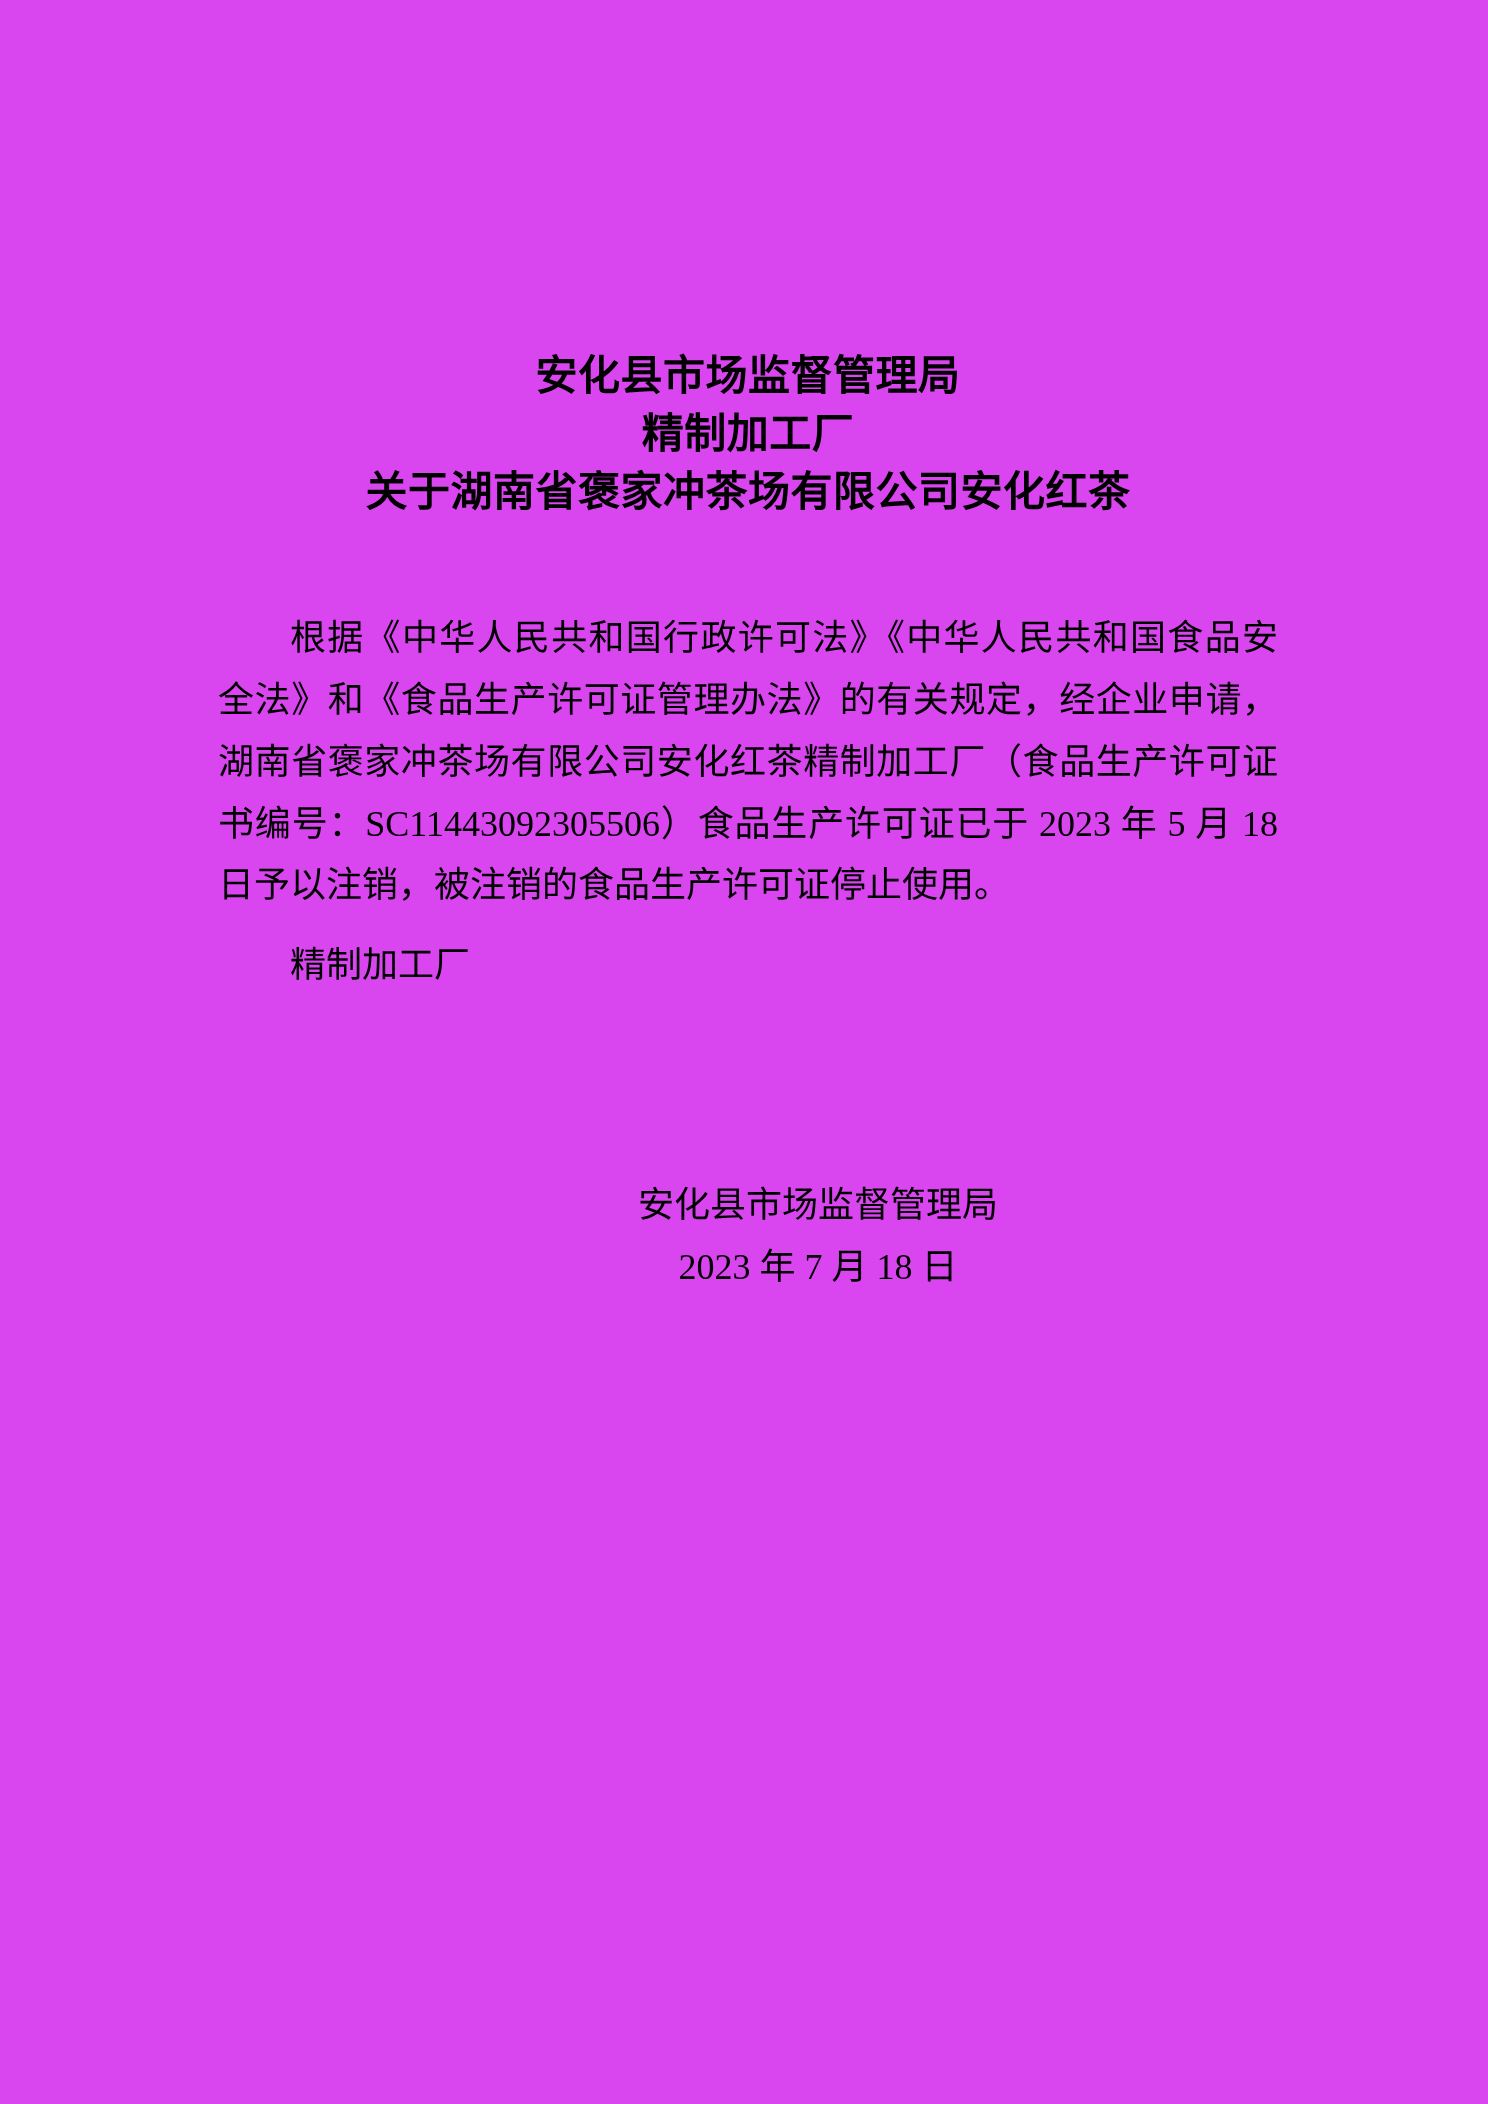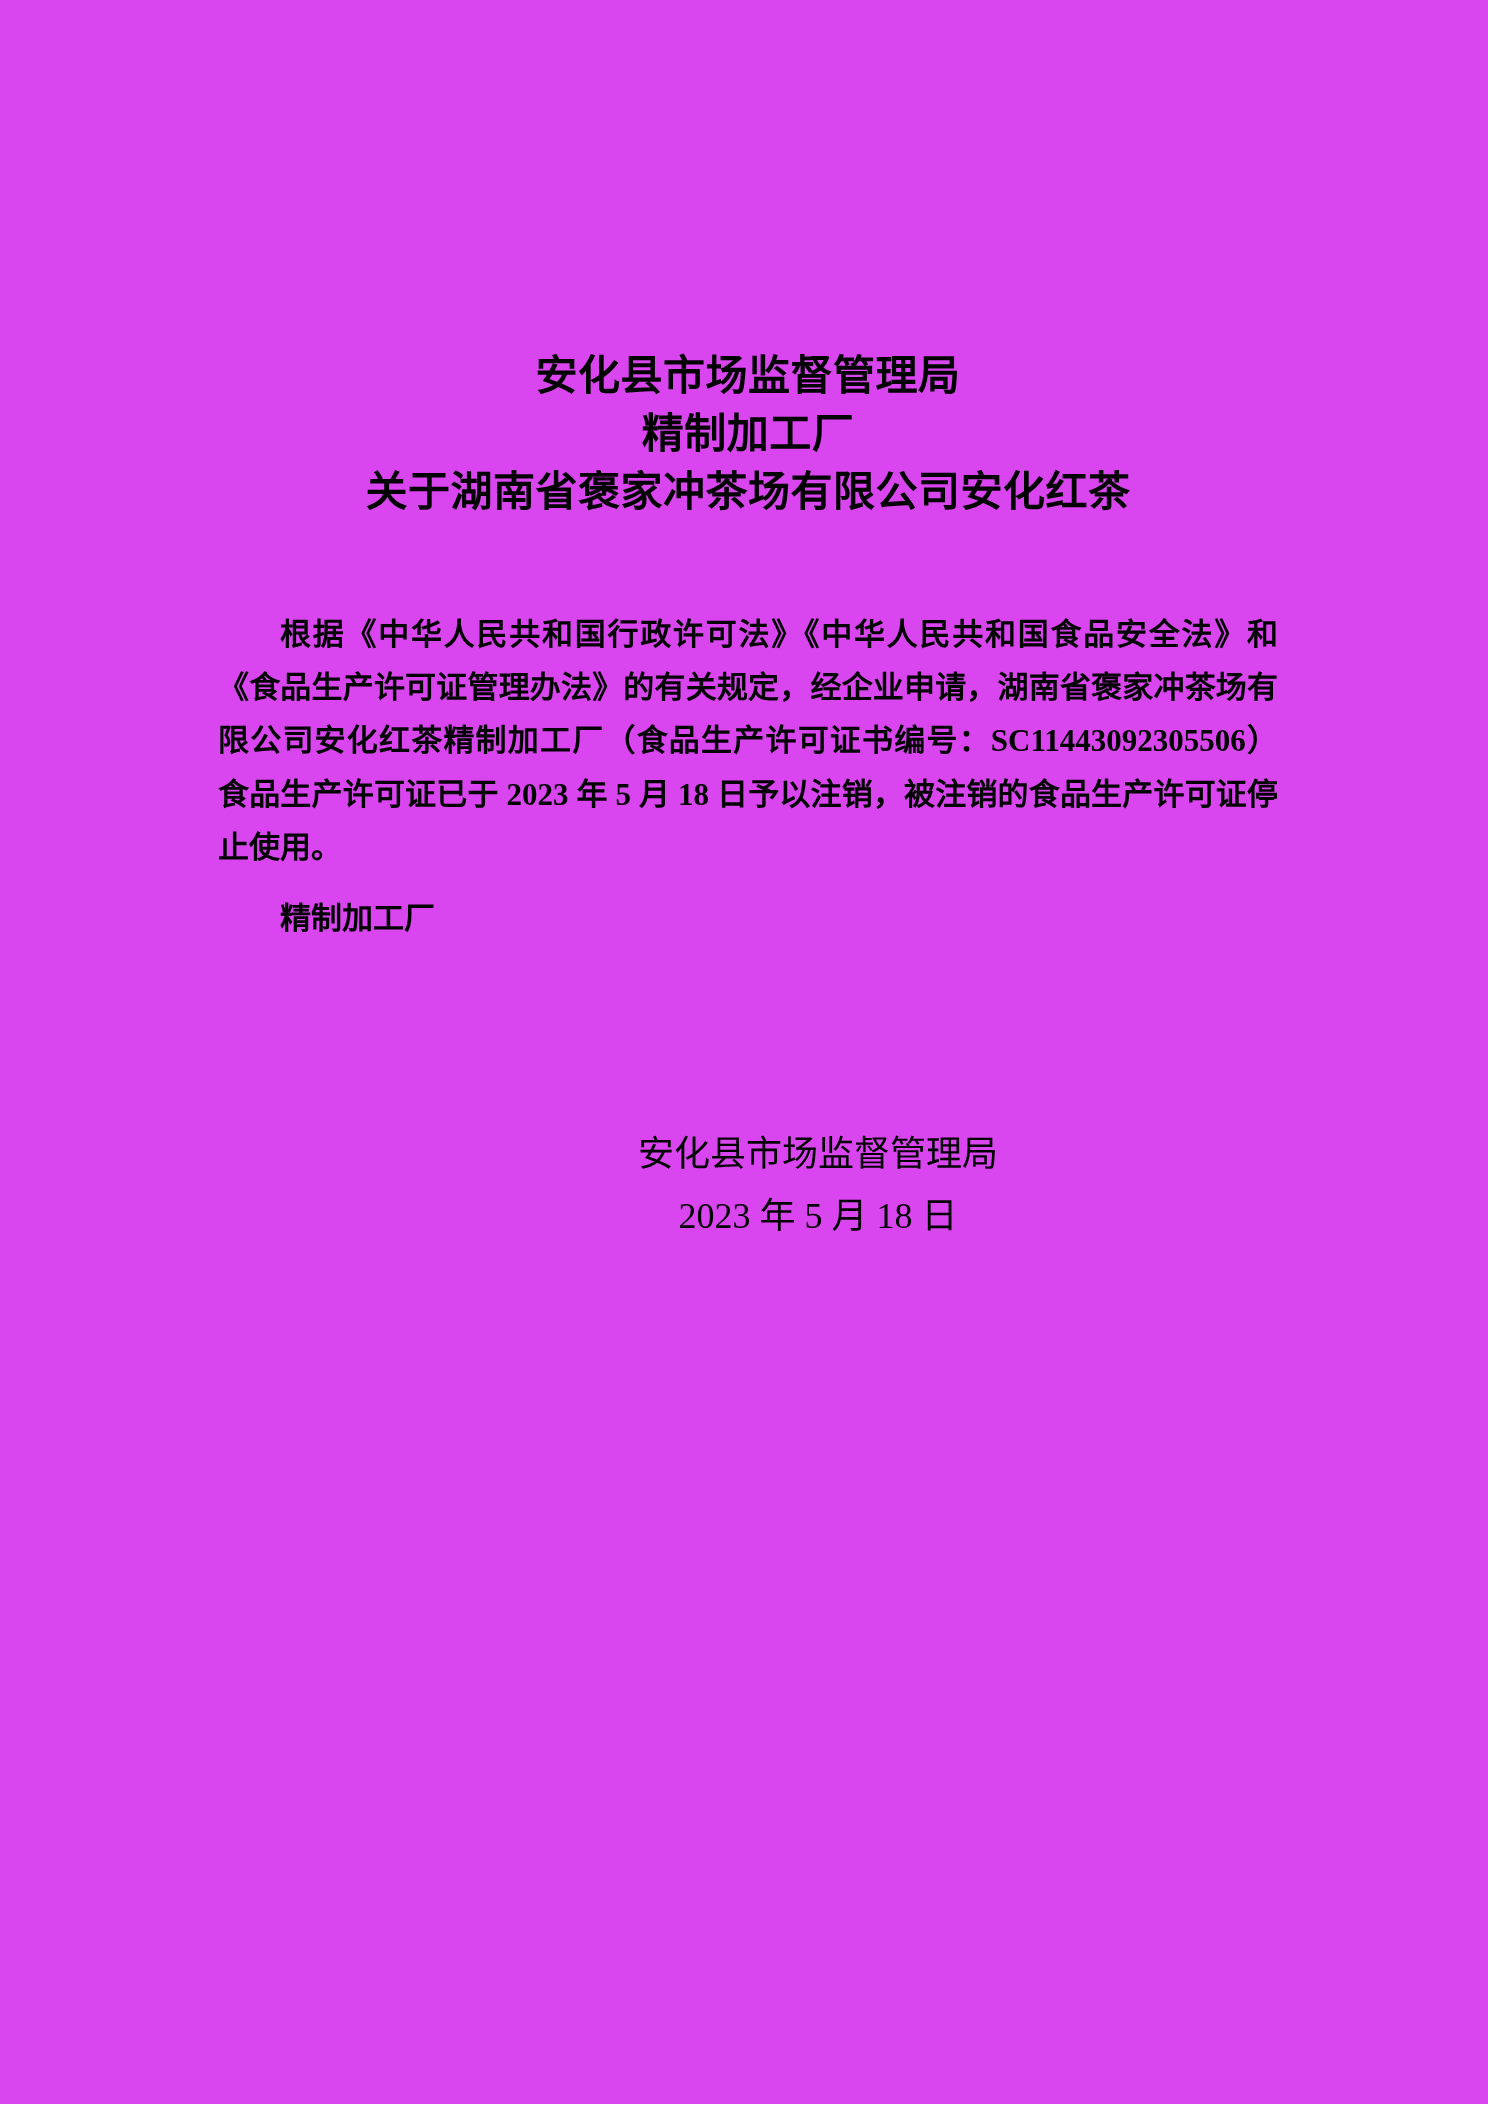--- a/index.html
+++ b/index.html
@@ -37,25 +37,24 @@
     font-size: 42px;
     line-height: 1.38;
     letter-spacing: 0.5px;
   }
   .title-line {
     display: block;
     white-space: nowrap;
   }
   .body-block {
     margin-top: 86px;
-    font-size: 31px;
+    font-size: 36px;
     line-height: 1.72;
     text-align: justify;
     text-justify: inter-ideograph;
-    font-weight: bold;
   }
   .para {
     margin: 0 0 6px 0;
     text-indent: 2em;
   }
   .para-notice {
     margin: 18px 0 0 0;
     text-indent: 2em;
   }
   .signature-block {
@@ -82,17 +81,17 @@
       <span class="title-line">关于湖南省褒家冲茶场有限公司安化红茶</span>
     </div>
 
     <div class="body-block">
       <p class="para">根据《中华人民共和国行政许可法》《中华人民共和国食品安全法》和《食品生产许可证管理办法》的有关规定，经企业申请，湖南省褒家冲茶场有限公司安化红茶精制加工厂（食品生产许可证书编号：SC11443092305506）食品生产许可证已于 2023 年 5 月 18 日予以注销，被注销的食品生产许可证停止使用。</p>
       <p class="para-notice">精制加工厂</p>
     </div>
 
     <div class="signature-block">
       <span class="sig-line">安化县市场监督管理局</span>
-      <span class="sig-line">2023 年 5 月 18 日</span>
+      <span class="sig-line">2023 年 7 月 18 日</span>
     </div>
 
   </div>
 </div>
 
 </body></html>

